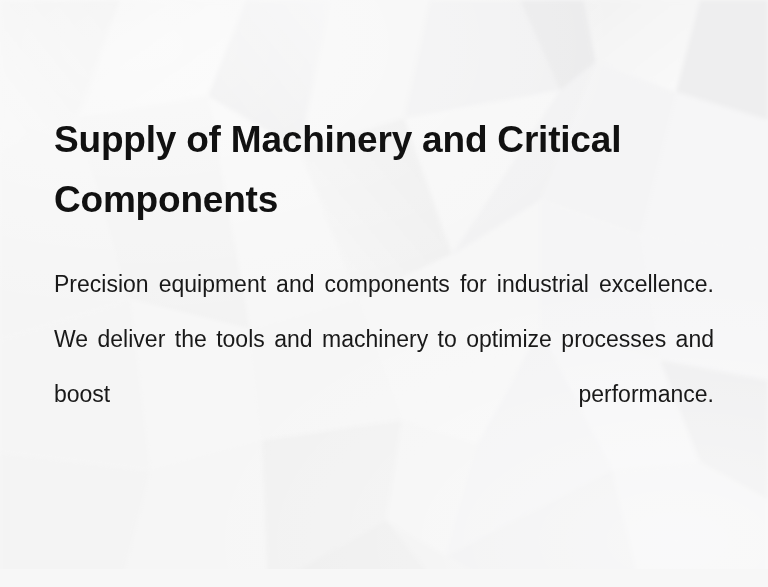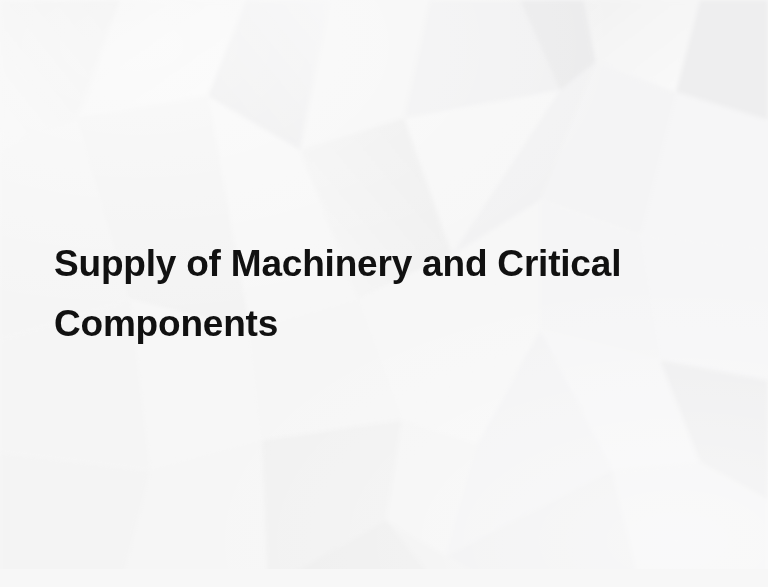--- a/index.html
+++ b/index.html
@@ -165,15 +165,16 @@
       <polygon points="660,360 768,380 768,500 700,462" fill="#eeeeef"></polygon>
       <polygon points="612,470 700,462 768,500 768,587 640,587" fill="#f4f4f5"></polygon>
     </g>
   </svg>
 
   <div class="bg-wash"></div>
 
   <div class="content">
     <h1 class="headline">Supply of Machinery and Critical Components</h1>
 
+    <p class="body-copy">Precision equipment and components for industrial excellence. We deliver the tools and machinery to optimize processes and boost performance.</p>
   </div>
 
 </div>
 
 </body></html>

